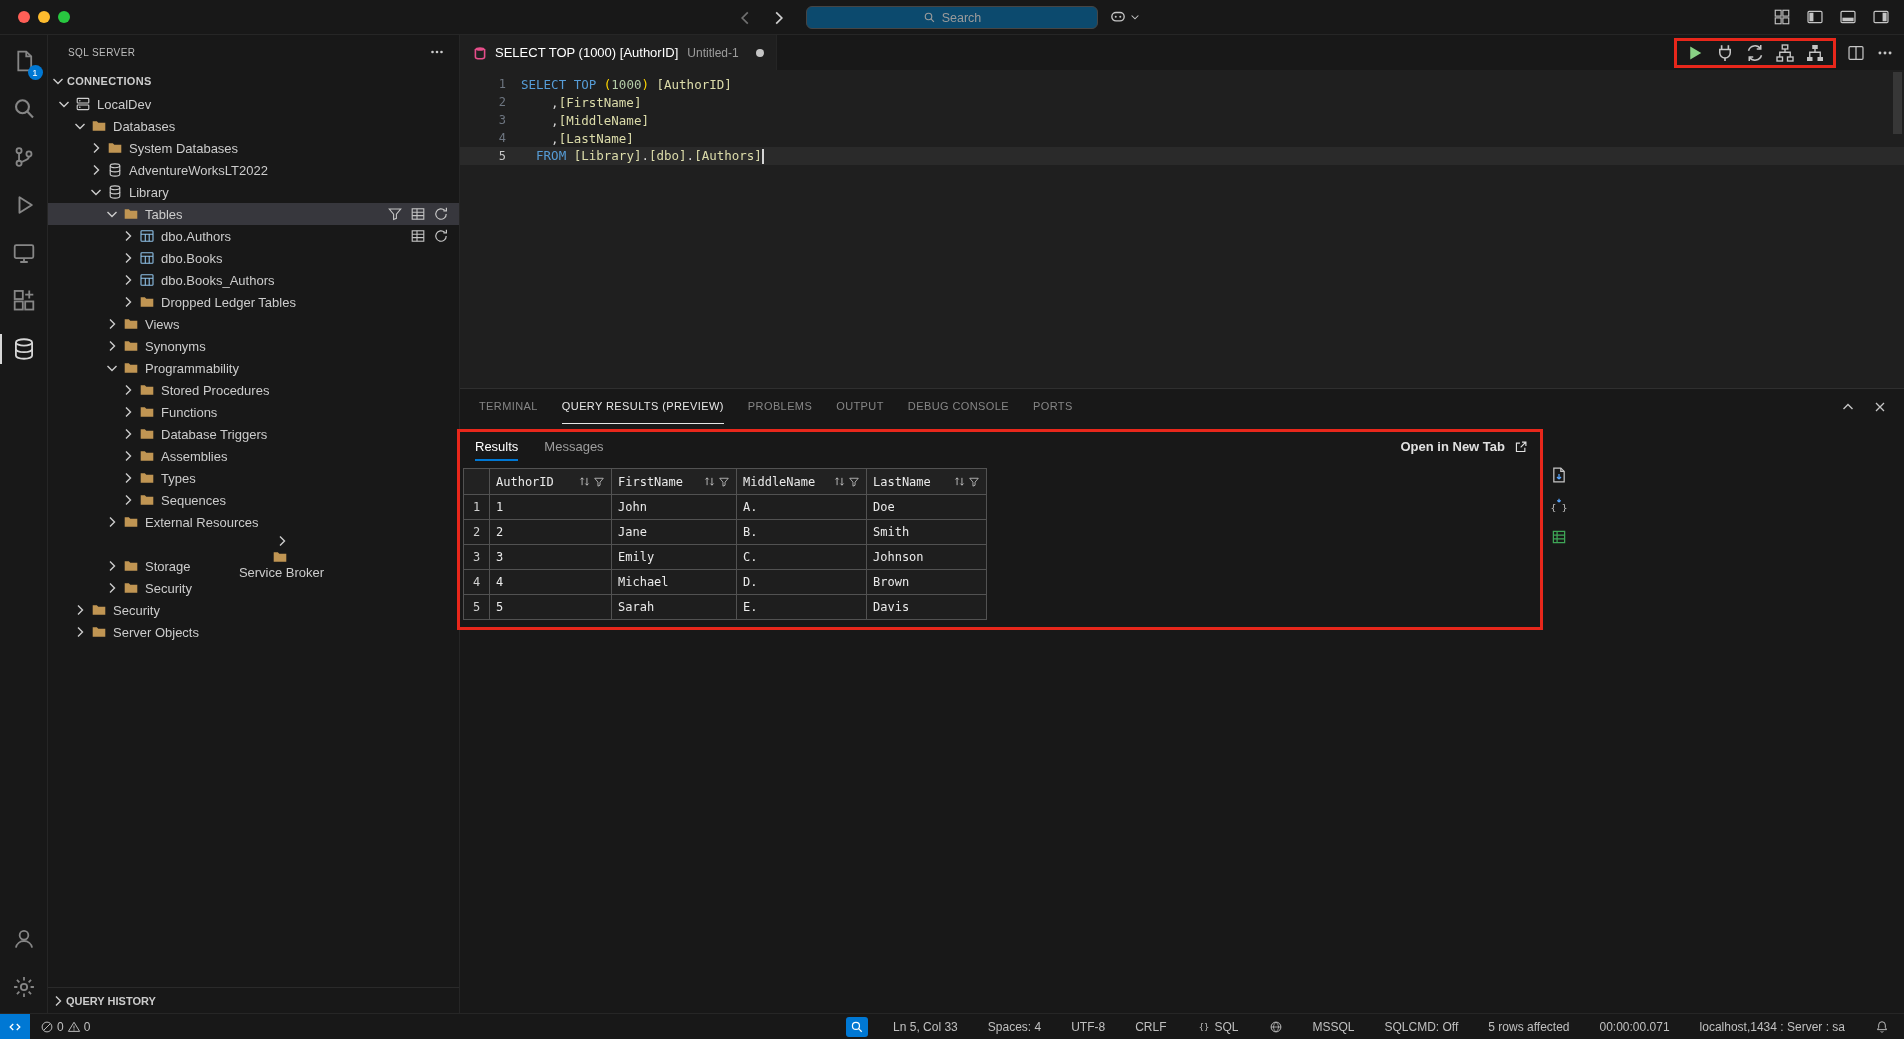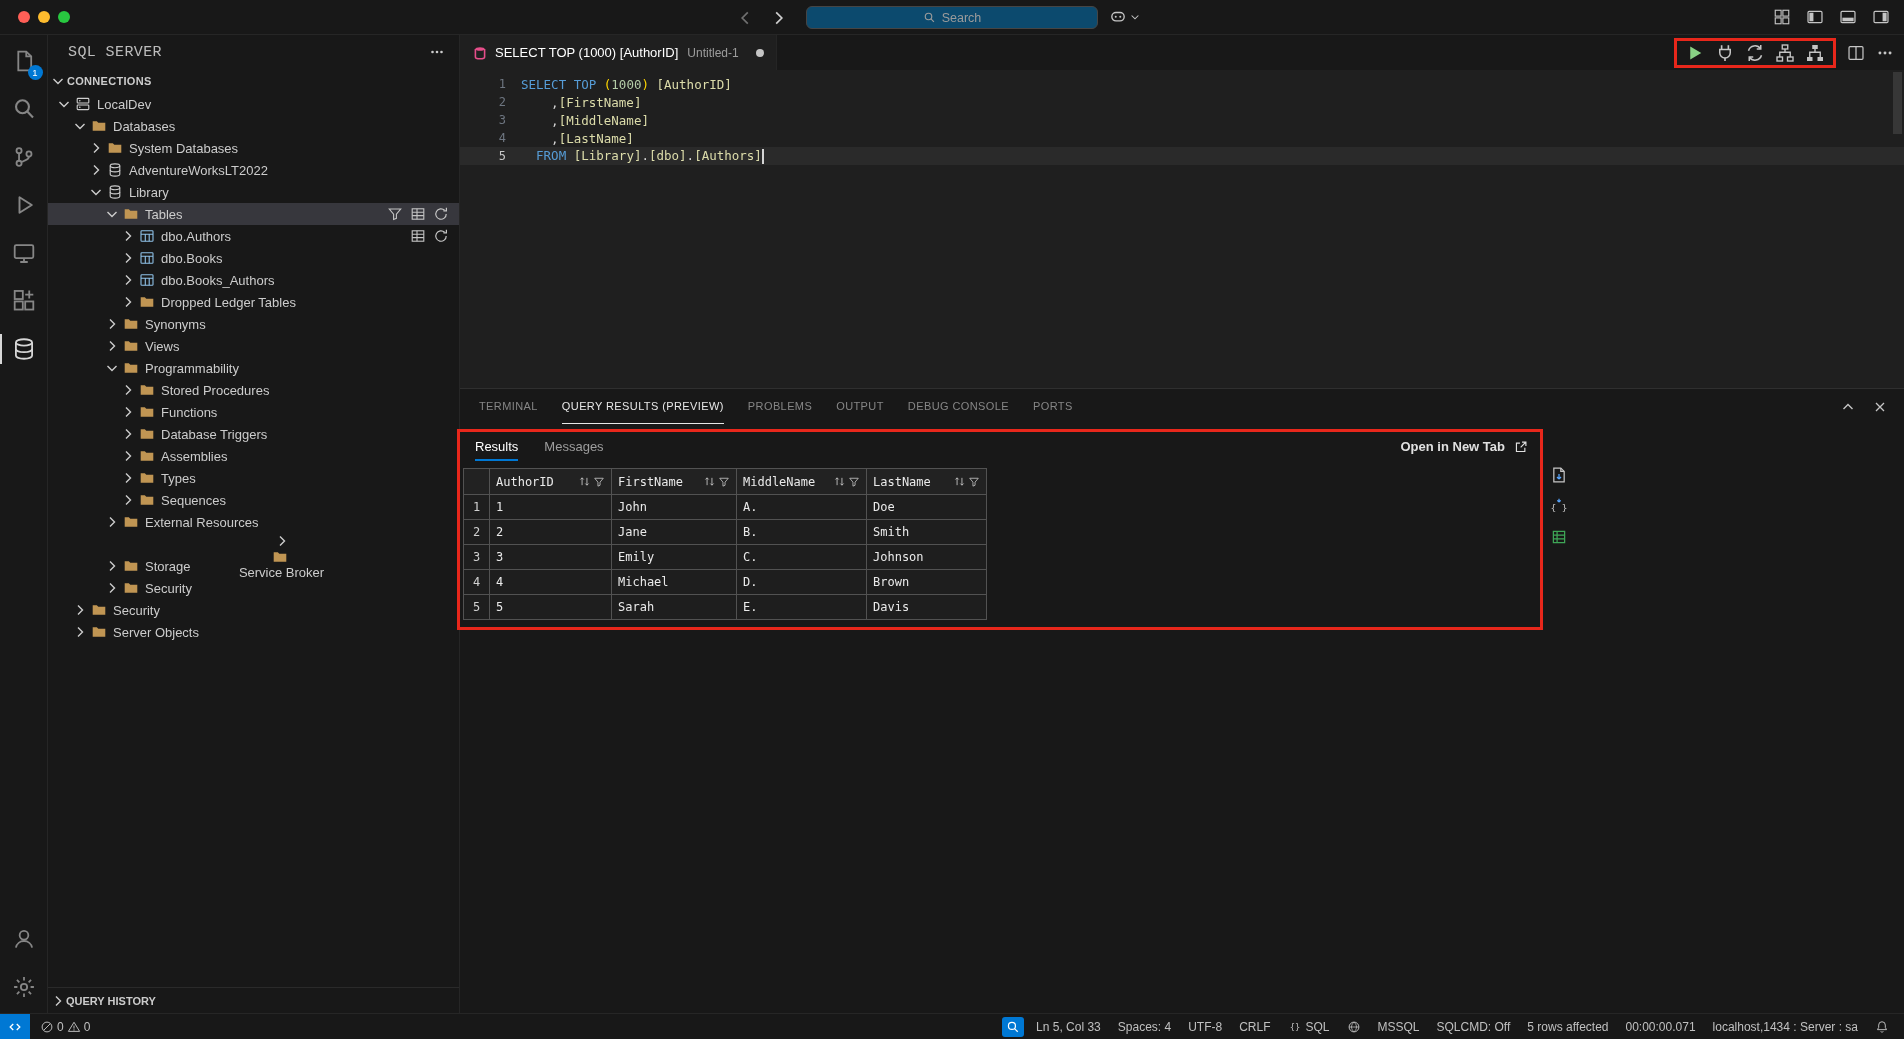--- a/index.html
+++ b/index.html
@@ -27,21 +27,21 @@
   .activitybar{width:48px;background:#181818;border-right:1px solid #262626;display:flex;flex-direction:column;align-items:center;padding-top:2px;}
   .ab-item{position:relative;width:48px;height:48px;display:flex;align-items:center;justify-content:center;color:#868686;cursor:pointer;}
   .ab-item.active{color:#d7d7d7;}
   .ab-item.active::before{content:"";position:absolute;left:0;top:9px;bottom:9px;width:2px;background:#d7d7d7;}
   .ab-badge{position:absolute;right:5px;bottom:5px;min-width:15px;height:15px;border-radius:50%;background:var(--accent);color:#fff;font-size:9.5px;display:flex;align-items:center;justify-content:center;padding:0 2px;}
   .ab-bottom{margin-top:auto;display:flex;flex-direction:column;align-items:center;padding-bottom:2px;}
 
   
   .sidebar{width:412px;background:#181818;border-right:1px solid #262626;display:flex;flex-direction:column;font-size:13px;}
   .sidebar-header{height:34px;display:flex;align-items:center;padding:0 14px 0 20px;flex:none;}
-  .sidebar-title{font-size:15px;color:#bcbcbc;letter-spacing:.4px;flex:1;font-family:Liberation Mono, monospace;}
+  .sidebar-title{font-size:10px;color:#bcbcbc;letter-spacing:.4px;flex:1;}
   .section-header{height:24px;display:flex;align-items:center;gap:1px;font-size:11px;font-weight:bold;color:#cccccc;letter-spacing:.3px;padding-left:2px;flex:none;cursor:pointer;}
   .tree{flex:1;overflow:hidden;}
   .tree-row{position:relative;height:22px;display:flex;align-items:center;color:#cccccc;cursor:pointer;white-space:nowrap;}
   .tree-row.selected{background:#37373d;}
   .twisty{width:16px;height:16px;color:#cccccc;}
   .titem-icon{width:16px;height:16px;margin:0 6px 0 3px;}
   .tree-actions{position:absolute;right:10px;top:3px;display:flex;gap:7px;color:#c5c5c5;}
   .taction{width:16px;height:16px;}
   .section-footer{height:26px;border-top:1px solid #2a2a2a;display:flex;align-items:center;font-size:11px;font-weight:bold;color:#cccccc;flex:none;cursor:pointer;padding-left:2px;}
 
@@ -84,21 +84,21 @@
   .hname{flex:1;}
   .hicons{display:flex;align-items:center;gap:2px;color:#c5c5c5;}
   .grid-actions{position:absolute;left:1090px;top:42px;display:flex;flex-direction:column;gap:13px;color:#c5c5c5;}
 
   
   .statusbar{position:absolute;left:0;right:0;bottom:0;height:26px;background:#181818;border-top:1px solid #262626;display:flex;align-items:center;justify-content:space-between;font-size:12px;color:#c0c0c0;z-index:5;}
   .sb-left{display:flex;align-items:center;height:100%;}
   .sb-remote{width:30px;height:100%;background:var(--accent);color:#fff;display:flex;align-items:center;justify-content:center;cursor:pointer;}
   .sb-item{display:flex;align-items:center;gap:4px;padding:0 5px;height:100%;cursor:pointer;white-space:nowrap;}
   .sb-left .sb-item{margin-left:5px;gap:3px;}
-  .sb-right{display:flex;align-items:center;height:100%;padding-right:10px;gap:7px;}
+  .sb-right{display:flex;align-items:center;height:100%;padding-right:10px;gap:20px;}
   .sb-blue{background:var(--accent);color:#fff;height:20px;border-radius:3px;padding:0 4px;align-self:center;}
 </style>
 </head>
 <body>
 
 <div class="app" style="--accent: #0078d4; --annotation: #e8271b;">
 
   <div class="titlebar">
     <div class="traffic-lights">
       <span class="tl tl-close"></span>
@@ -450,34 +450,34 @@
             <span class="icon i16 twisty">
               <svg viewBox="0 0 16 16">
                 <path d="M6 3.5 10.5 8 6 12.5" fill="none" stroke="currentColor" stroke-width="1.4"></path>
               </svg>
             </span>
             <span class="icon i16 titem-icon">
               <svg viewBox="0 0 16 16">
                 <path d="M1.7 3.2h4.1l1.5 1.6h7v8H1.7z" fill="#c09553"></path>
               </svg>
             </span>
+            <span class="tlabel">Views</span>
+          </div>
+          <div class="tree-row" style="padding-left: 56px;">
+            <span class="icon i16 twisty">
+              <svg viewBox="0 0 16 16">
+                <path d="M6 3.5 10.5 8 6 12.5" fill="none" stroke="currentColor" stroke-width="1.4"></path>
+              </svg>
+            </span>
+            <span class="icon i16 titem-icon">
+              <svg viewBox="0 0 16 16">
+                <path d="M1.7 3.2h4.1l1.5 1.6h7v8H1.7z" fill="#c09553"></path>
+              </svg>
+            </span>
             <span class="tlabel">Synonyms</span>
-          </div>
-          <div class="tree-row" style="padding-left: 56px;">
-            <span class="icon i16 twisty">
-              <svg viewBox="0 0 16 16">
-                <path d="M6 3.5 10.5 8 6 12.5" fill="none" stroke="currentColor" stroke-width="1.4"></path>
-              </svg>
-            </span>
-            <span class="icon i16 titem-icon">
-              <svg viewBox="0 0 16 16">
-                <path d="M1.7 3.2h4.1l1.5 1.6h7v8H1.7z" fill="#c09553"></path>
-              </svg>
-            </span>
-            <span class="tlabel">Views</span>
           </div>
           <div class="tree-row" style="padding-left: 56px;">
             <span class="icon i16 twisty">
               <svg viewBox="0 0 16 16">
                 <path d="M3.5 6 8 10.5 12.5 6" fill="none" stroke="currentColor" stroke-width="1.4"></path>
               </svg>
             </span>
             <span class="icon i16 titem-icon">
               <svg viewBox="0 0 16 16">
                 <path d="M1.7 3.2h4.1l1.5 1.6h7v8H1.7z" fill="#c09553"></path>

